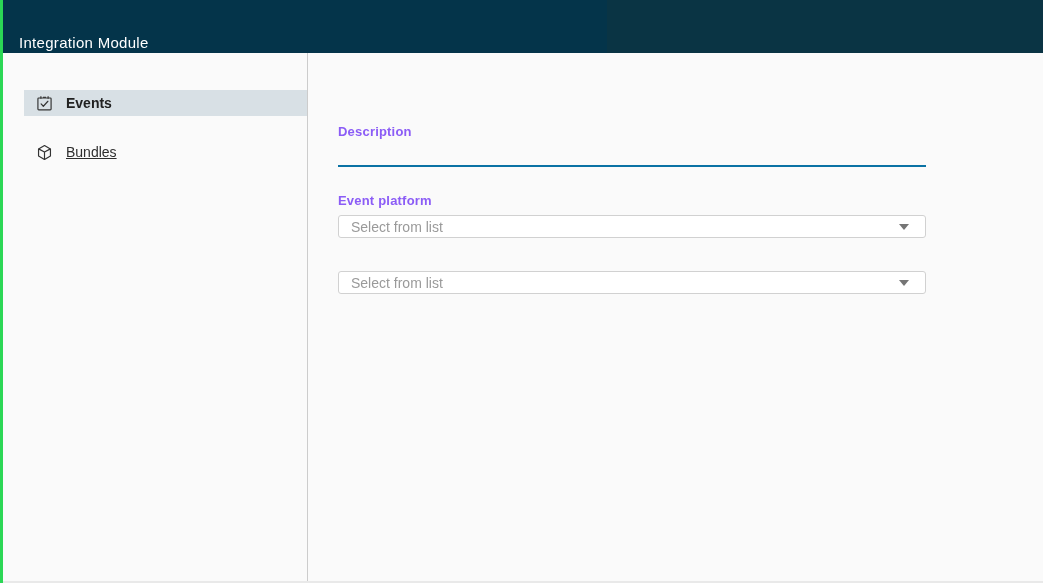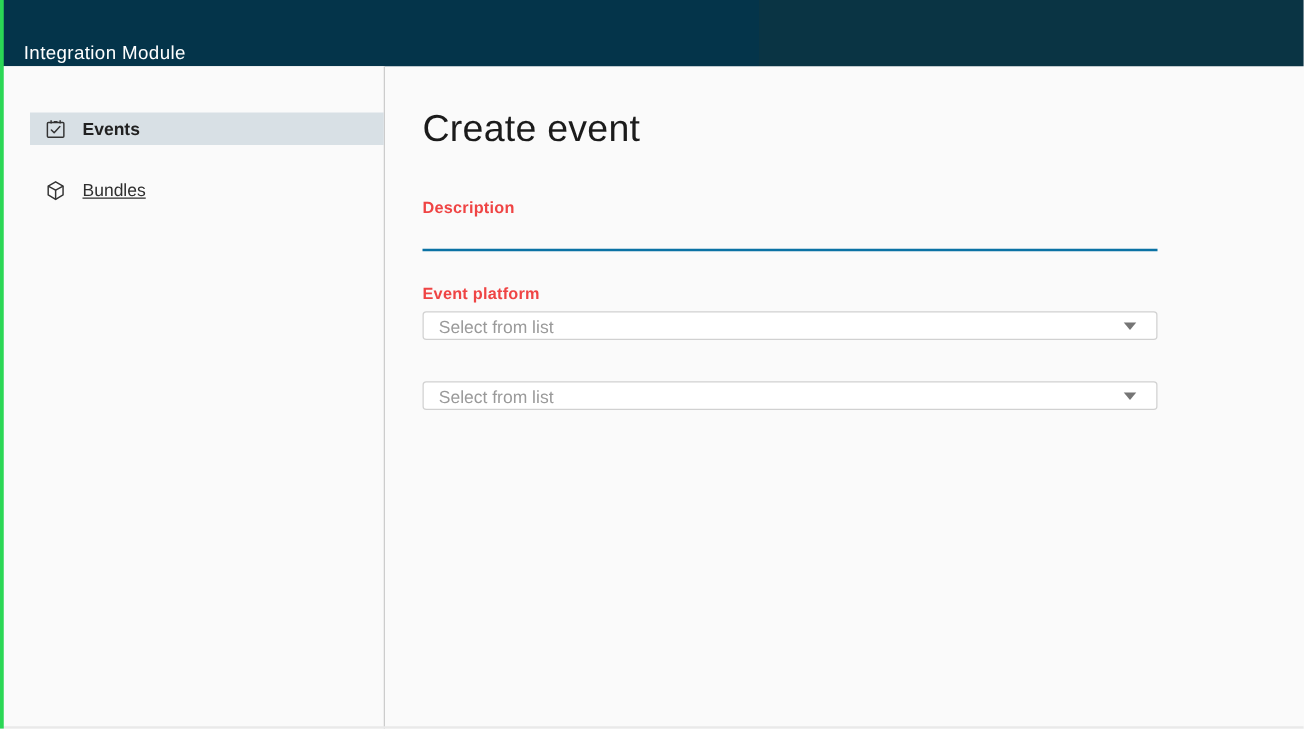--- a/index.html
+++ b/index.html
@@ -85,21 +85,21 @@
     font-weight: 300;
     color: #1b1b1b;
     line-height: 34px;
     letter-spacing: 0.2px;
   }
   .form { width: 588px; }
   .field-label {
     display: block;
     font-size: 13px;
     font-weight: 600;
-    color: #ef4444;
+    color: #8b5cf6;
     letter-spacing: 0.2px;
   }
   .field-description { margin-top: 37px; }
   .text-input {
     display: block;
     width: 100%;
     height: 26px;
     margin-top: 2px;
     background: transparent;
     border: none;
@@ -176,21 +176,20 @@
           <polyline points="2.4,4.6 8,7.6 13.6,4.6"></polyline>
           <line x1="8" y1="7.6" x2="8" y2="14.6"></line>
         </svg>
       </span>
       <span>Bundles</span>
     </div>
 
   </nav>
 
   <main class="main">
-    <h1 class="page-title">Create event</h1>
 
     <div class="form">
 
       <div class="field-description">
         <label class="field-label">Description</label>
         <input class="text-input" type="text" value="" style="">
       </div>
 
       <div class="field-select-1">
         <label class="field-label">Event platform</label>

